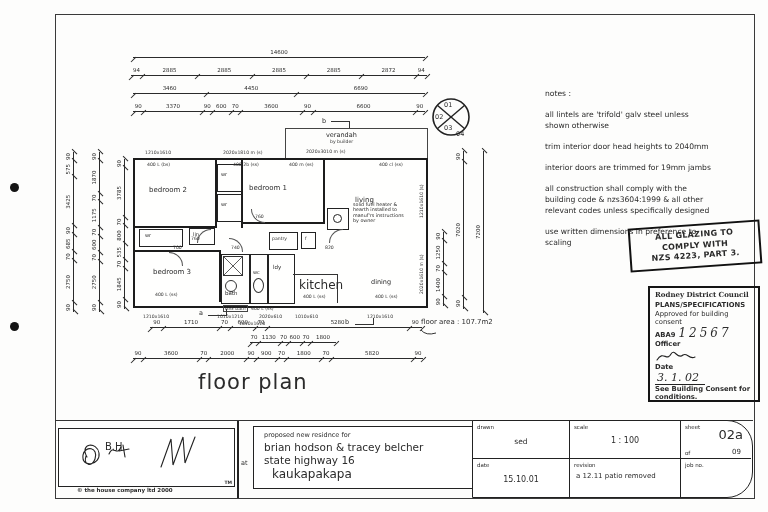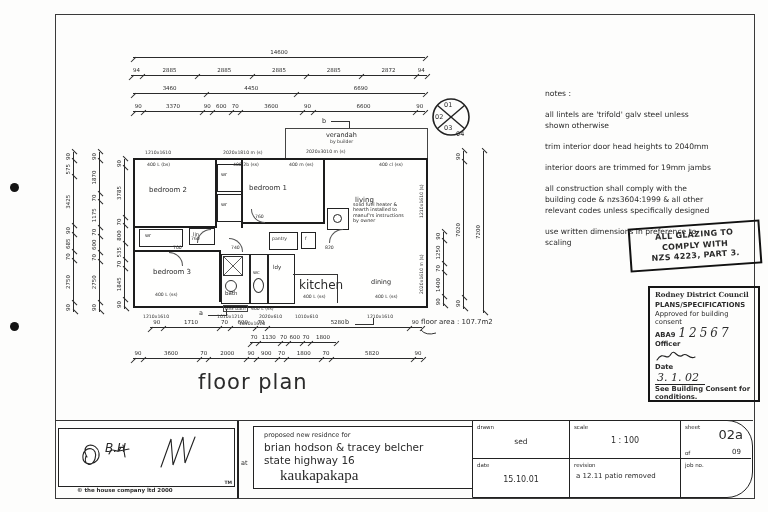--- a/index.html
+++ b/index.html
@@ -483,31 +483,31 @@
 
   <div class="band">
 
     <div class="abs" style="left:3px;top:7px;width:175px;height:57px;border:1.5px solid #222;background:#fff;">
       <svg width="173" height="53">
         <path class="scribble" d="M28,28 C20,14 38,12 40,24 C42,36 22,40 24,26 C26,16 40,18 36,30 C33,39 24,36 27,27"></path>
         <path class="scribble" d="M50,25 C54,15 58,28 62,18 M64,16 L66,28 M60,22 L70,20"></path>
         <path class="scribble" d="M102,38 L112,10 L114,36 L124,8 L126,34 L136,8"></path>
       </svg>
       <span class="abs" style="right:2px;bottom:1px;font-size:4.5px;font-weight:bold;">TM</span>
-      <span class="abs" style="left:46px;top:12px;font-size:12px;font-style:italic;">B.H</span>
+      <span class="abs" style="left:46px;top:12px;font-size:10px;">B.H</span>
     </div>
     <div class="abs" style="left:22px;top:66px;font-size:5.5px;font-weight:bold;">© the house company ltd 2000</div>
     <div class="abs" style="left:182px;top:0;width:1.5px;height:77px;background:#222;"></div>
 
     <span class="abs" style="left:186px;top:38px;font-size:6.5px;">at</span>
     <div class="abs" style="left:198px;top:5px;width:220px;height:63px;border:1.5px solid #222;background:#fff;padding:4px 10px;box-sizing:border-box;">
       <div style="font-size:6.5px;">proposed new residnce for</div>
       <div style="font-size:10.5px;margin-top:2px;">brian hodson &amp; tracey belcher</div>
       <div style="font-size:10.5px;margin-top:1px;">state highway 16</div>
-      <div style="font-size:15px;margin-top:1px;margin-left:16px;font-family:Liberation Serif, serif;">kaukapakapa</div>
+      <div style="font-size:12px;margin-top:1px;margin-left:8px;">kaukapakapa</div>
     </div>
 
     <div class="abs" style="left:417px;top:-1px;width:281px;height:78px;border:1.5px solid #222;border-radius:0 26px 26px 0;box-sizing:border-box;background:#fff;">
 
       <div class="tb-cell" style="left:0;top:0;width:97px;height:38px;border-right:1.2px solid #222;border-bottom:1.2px solid #222;">
         <span class="tb-label" style="left:4px;top:3px;">drawn</span>
         <span class="abs" style="left:0;right:0;top:16px;text-align:center;font-size:7.5px;">sed</span>
       </div>
 
       <div class="tb-cell" style="left:97px;top:0;width:111px;height:38px;border-right:1.2px solid #222;border-bottom:1.2px solid #222;">

